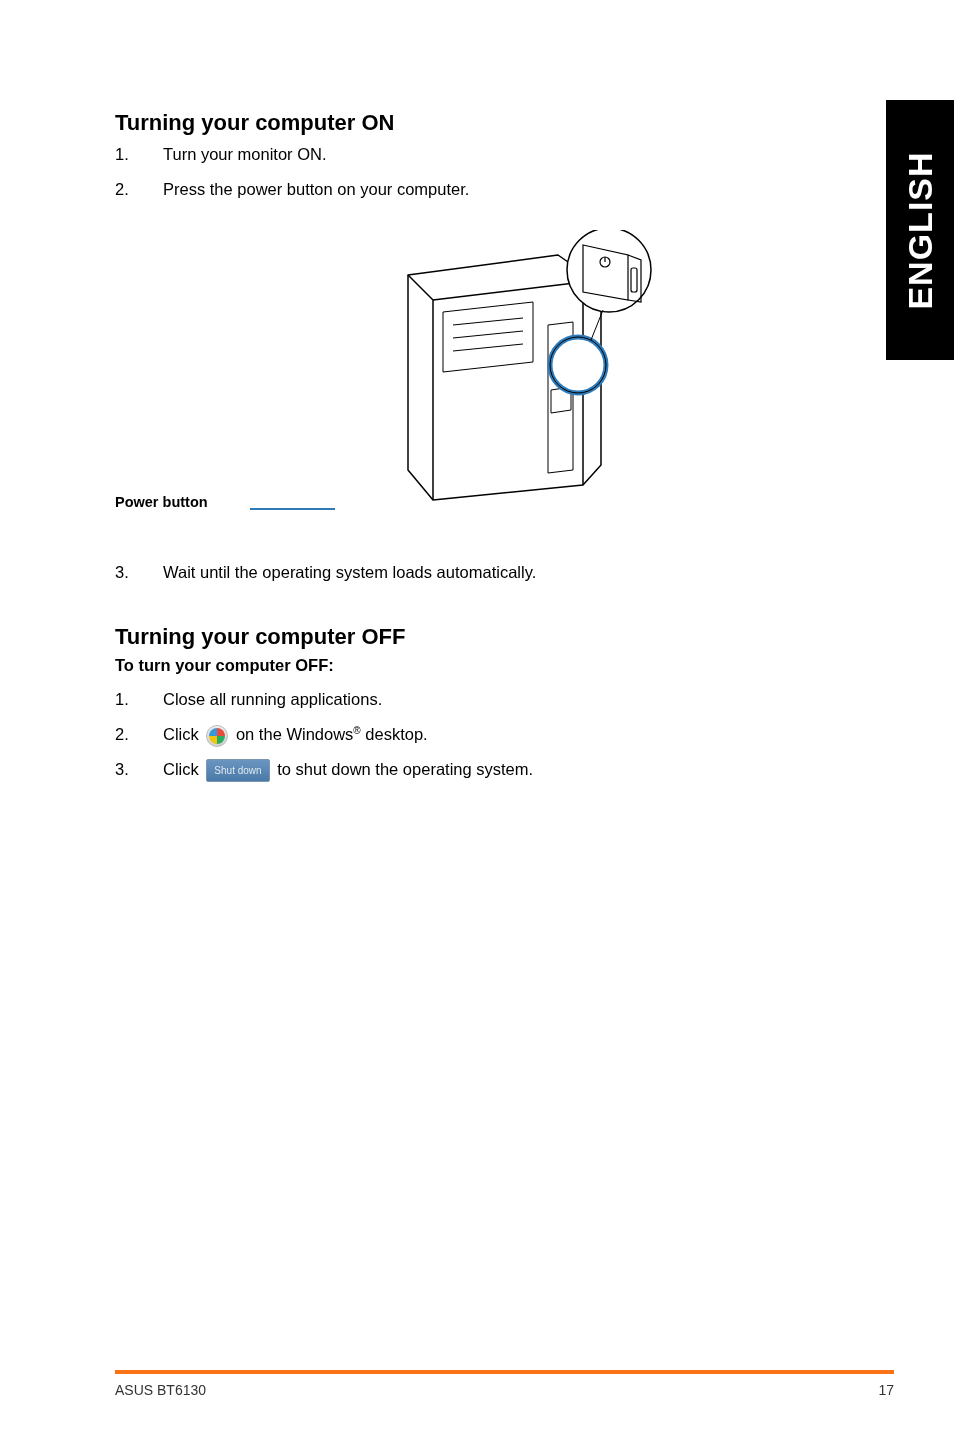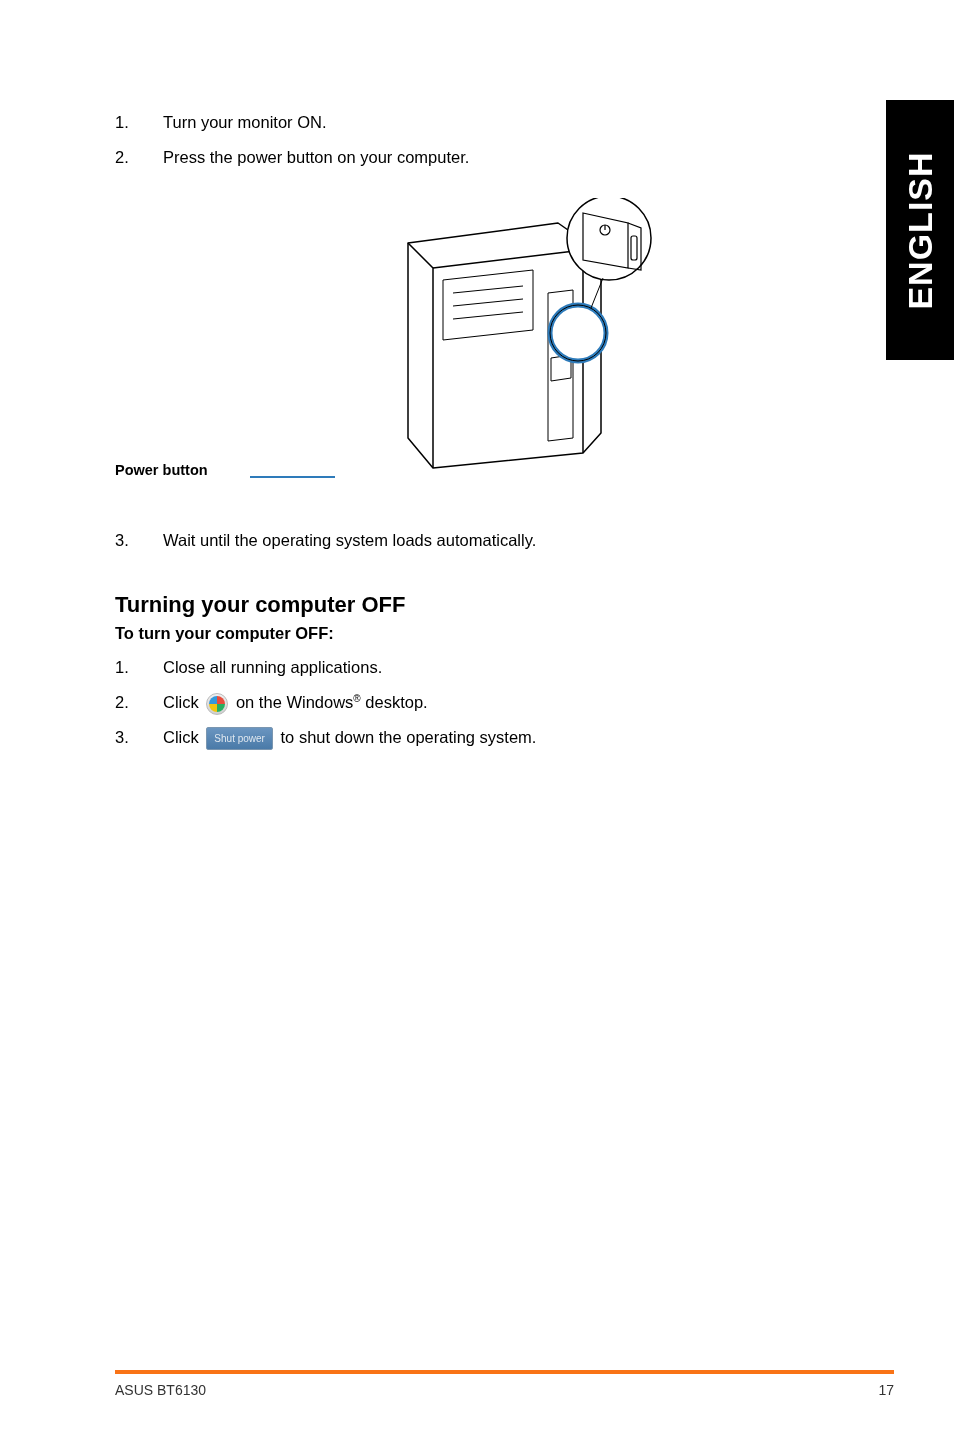--- a/index.html
+++ b/index.html
@@ -147,20 +147,21 @@
 </head>
 <body>
 
 <div class="side-tab">
   <span class="side-tab-text">ENGLISH</span>
 </div>
 
 <div class="page">
 
 
+  <h2>Turning your computer ON</h2>
 
   <div class="list-item">
     <span class="list-num">1.</span>
     <span class="list-text">Turn your monitor ON.</span>
   </div>
   <div class="list-item">
     <span class="list-num">2.</span>
     <span class="list-text">Press the power button on your computer.</span>
   </div>
 
@@ -216,21 +217,21 @@
           </span>
         <span> on the Windows</span><sup>®</sup>
         <span> desktop.</span>
       </span>
     </div>
 
     <div class="list-item">
       <span class="list-num">3.</span>
       <span class="list-text">
         <span>Click </span>
-        <span class="inline-icon shutdown-btn">Shut power</span>
+        <span class="inline-icon shutdown-btn">Shut down</span>
         <span> to shut down the operating system.</span>
       </span>
     </div>
   </div>
 
   <div class="footer">
     <span>ASUS BT6130</span>
     <span>17</span>
   </div>
 

